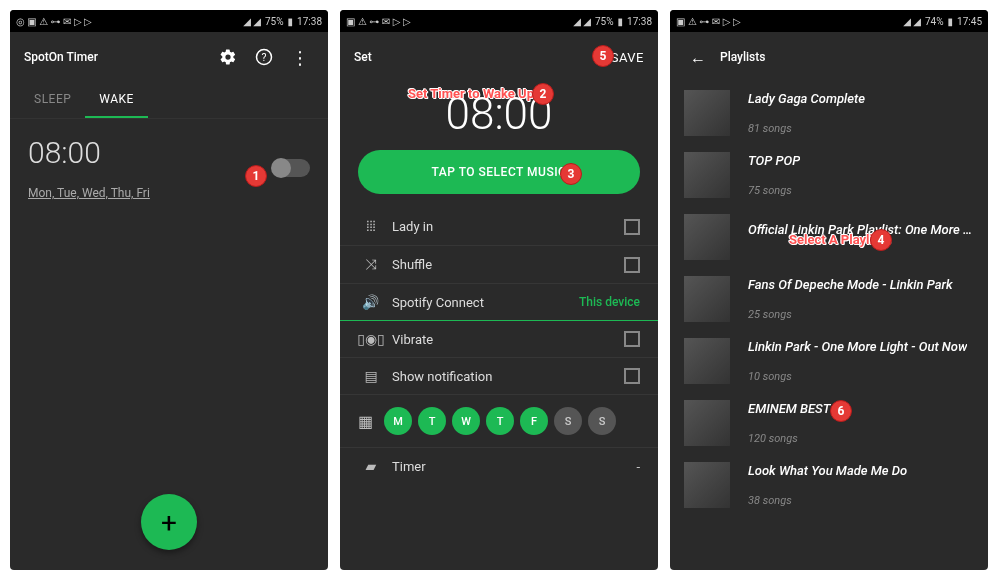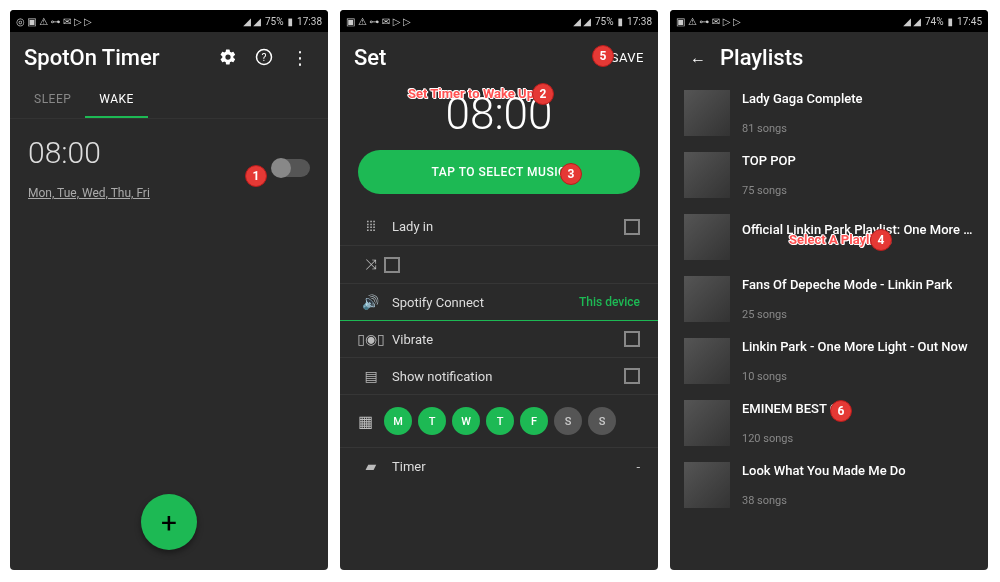--- a/index.html
+++ b/index.html
@@ -3,21 +3,21 @@
 <meta charset="utf-8">
 <style>
   * { box-sizing: border-box; margin: 0; padding: 0; }
   body { background: #fff; font-family: Roboto, Arial, sans-serif; display: flex; gap: 12px; padding: 10px; }
   .phone { width: 318px; height: 560px; background: #2a2a2a; border-radius: 4px; overflow: hidden; color: #e0e0e0; display: flex; flex-direction: column; position: relative; }
   .statusbar { height: 22px; background: #000; display: flex; align-items: center; justify-content: space-between; padding: 0 6px; font-size: 10px; color: #ccc; }
   .statusbar .icons { display: flex; gap: 3px; align-items: center; }
   .statusbar .icons span { font-size: 10px; }
   .statusbar .right { display: flex; gap: 4px; align-items: center; }
   .appbar { height: 50px; display: flex; align-items: center; padding: 0 14px; background: #2a2a2a; }
-  .appbar .title { font-size: 22px; font-weight: 500; color: #fff; flex: 1; }
+  .appbar .title { font-size: 12px; font-weight: 500; color: #fff; flex: 1; }
   .appbar .iconbtn { width: 28px; height: 28px; display: flex; align-items: center; justify-content: center; color: #fff; margin-left: 8px; cursor: pointer; }
   .tabs { display: flex; padding: 0 10px; border-bottom: 1px solid #333; align-items: center; }
   .tab { padding: 10px 14px; font-size: 12px; color: #888; letter-spacing: 0.5px; cursor: pointer; border-bottom: 2px solid transparent; }
   .tab.active { color: #fff; border-bottom: 2px solid #1db954; }
   .alarm-row { display: flex; align-items: center; padding: 16px 18px; }
   .alarm-info { flex: 1; }
   .alarm-time { font-size: 30px; font-weight: 300; color: #ddd; }
   .alarm-days { font-size: 12px; color: #aaa; margin-top: 16px; text-decoration: underline; }
   .switch { width: 38px; height: 18px; background: #555; border-radius: 10px; position: relative; cursor: pointer; }
   .switch::after { content: ""; position: absolute; width: 20px; height: 20px; background: #888; border-radius: 50%; top: -1px; left: -1px; }
@@ -34,21 +34,21 @@
   .opt-row .ov { color: #1db954; font-size: 12px; font-weight: 500; }
   .chk { width: 16px; height: 16px; border: 2px solid #888; cursor: pointer; }
   .days-row { display: flex; align-items: center; gap: 6px; padding: 12px 18px; border-bottom: 1px solid #363636; }
   .days-row .oi { width: 20px; color: #bbb; }
   .daycircle { width: 28px; height: 28px; border-radius: 50%; display: flex; align-items: center; justify-content: center; font-size: 11px; font-weight: 500; cursor: pointer; }
   .daycircle.on { background: #1db954; color: #fff; }
   .daycircle.off { background: #555; color: #ccc; }
   
   .pl-row { display: flex; align-items: center; padding: 8px 14px; cursor: pointer; }
   .pl-thumb { width: 46px; height: 46px; background: #444; background-image: linear-gradient(135deg,#555,#333); flex-shrink: 0; }
-  .pl-text { padding-left: 12px; overflow: hidden; }
+  .pl-text { padding-left: 18px; overflow: hidden; font-style: italic; }
   .pl-title { font-size: 13px; color: #fff; font-weight: 500; white-space: nowrap; overflow: hidden; text-overflow: ellipsis; }
   .pl-sub { font-size: 11px; color: #888; margin-top: 16px; }
   svg { width: 18px; height: 18px; }
 </style>
 </head>
 <body>
 
 <div class="phone p1">
   <div class="statusbar">
     <div class="icons">
@@ -110,20 +110,21 @@
   <div class="ann-label" style="top:76px; left:20px;padding-left:48px;">Set Timer to Wake Up</div>
   <div class="set-time">08:00</div>
   <div class="green-btn">TAP TO SELECT MUSIC</div>
   <div class="opt-row">
     <div class="oi">⦙⦙⦙</div>
     <div class="ol">Lady in</div>
     <div class="chk"></div>
   </div>
   <div class="opt-row">
     <div class="oi">⤨</div>
+    <div class="ol">Shuffle</div>
     <div class="chk"></div>
   </div>
   <div class="opt-row" style="border-bottom-color:#1db954;">
     <div class="oi">🔊</div>
     <div class="ol">Spotify Connect</div>
     <div class="ov">This device</div>
   </div>
   <div class="opt-row">
     <div class="oi">▯◉▯</div>
     <div class="ol">Vibrate</div>

